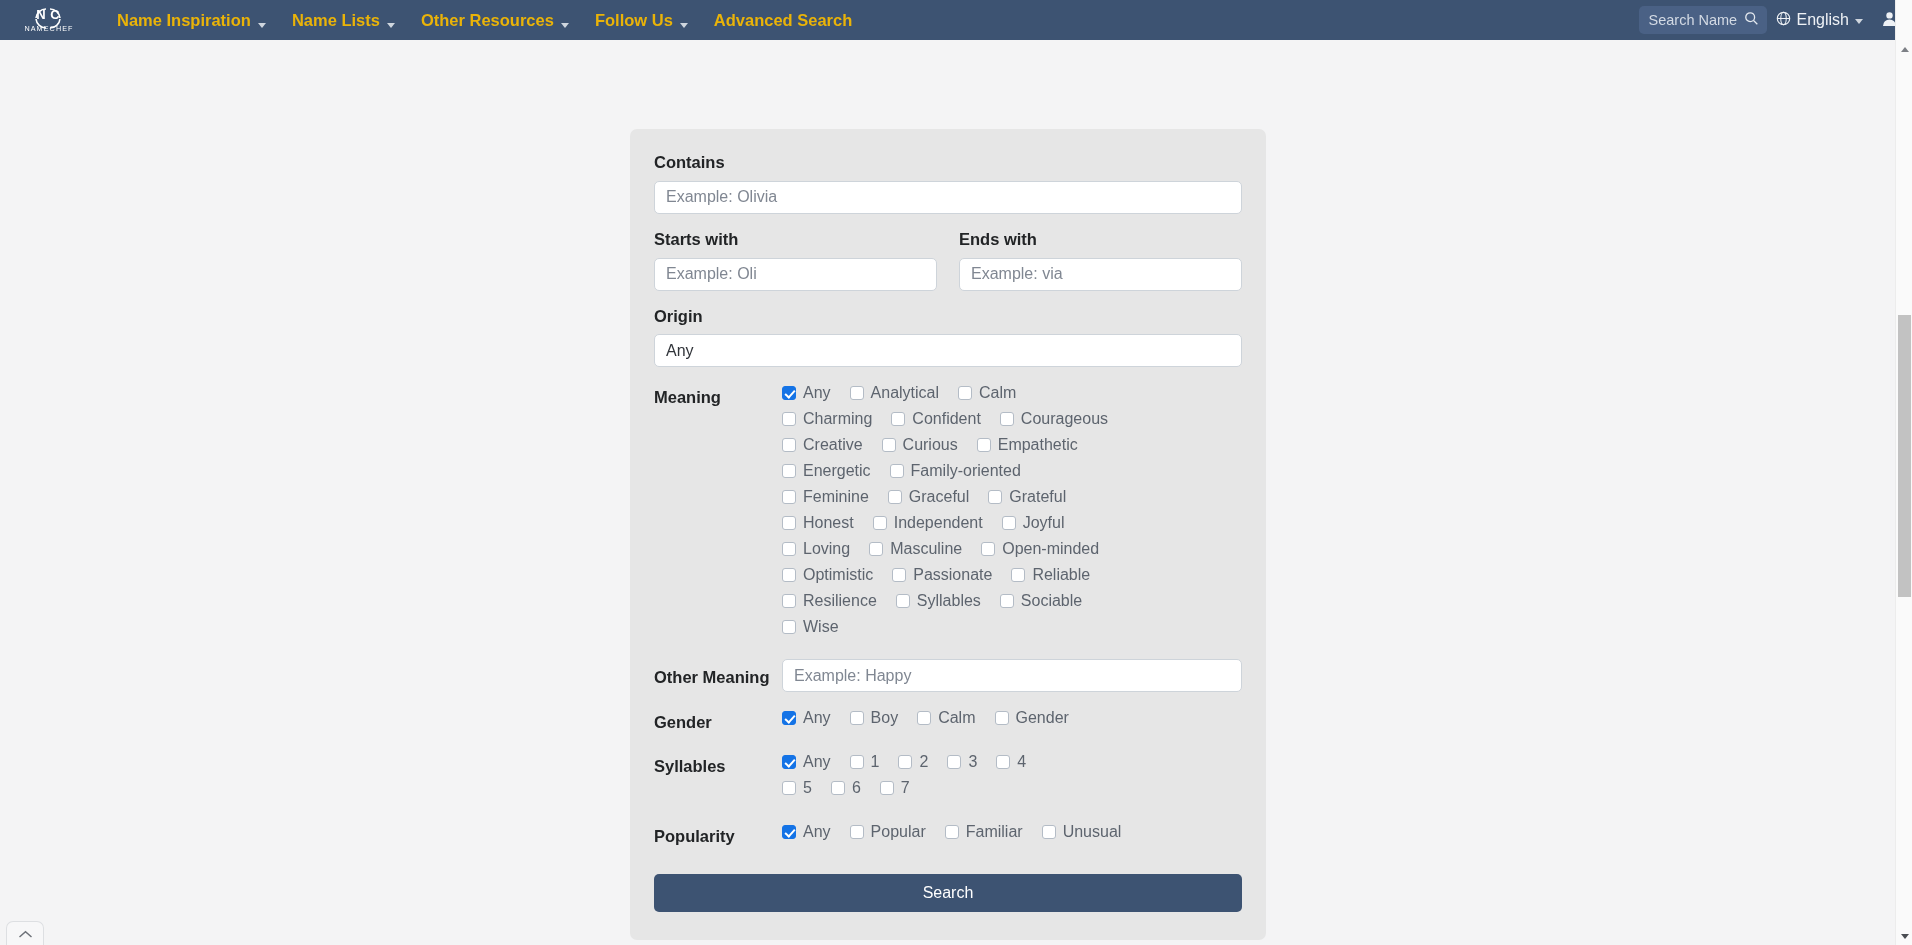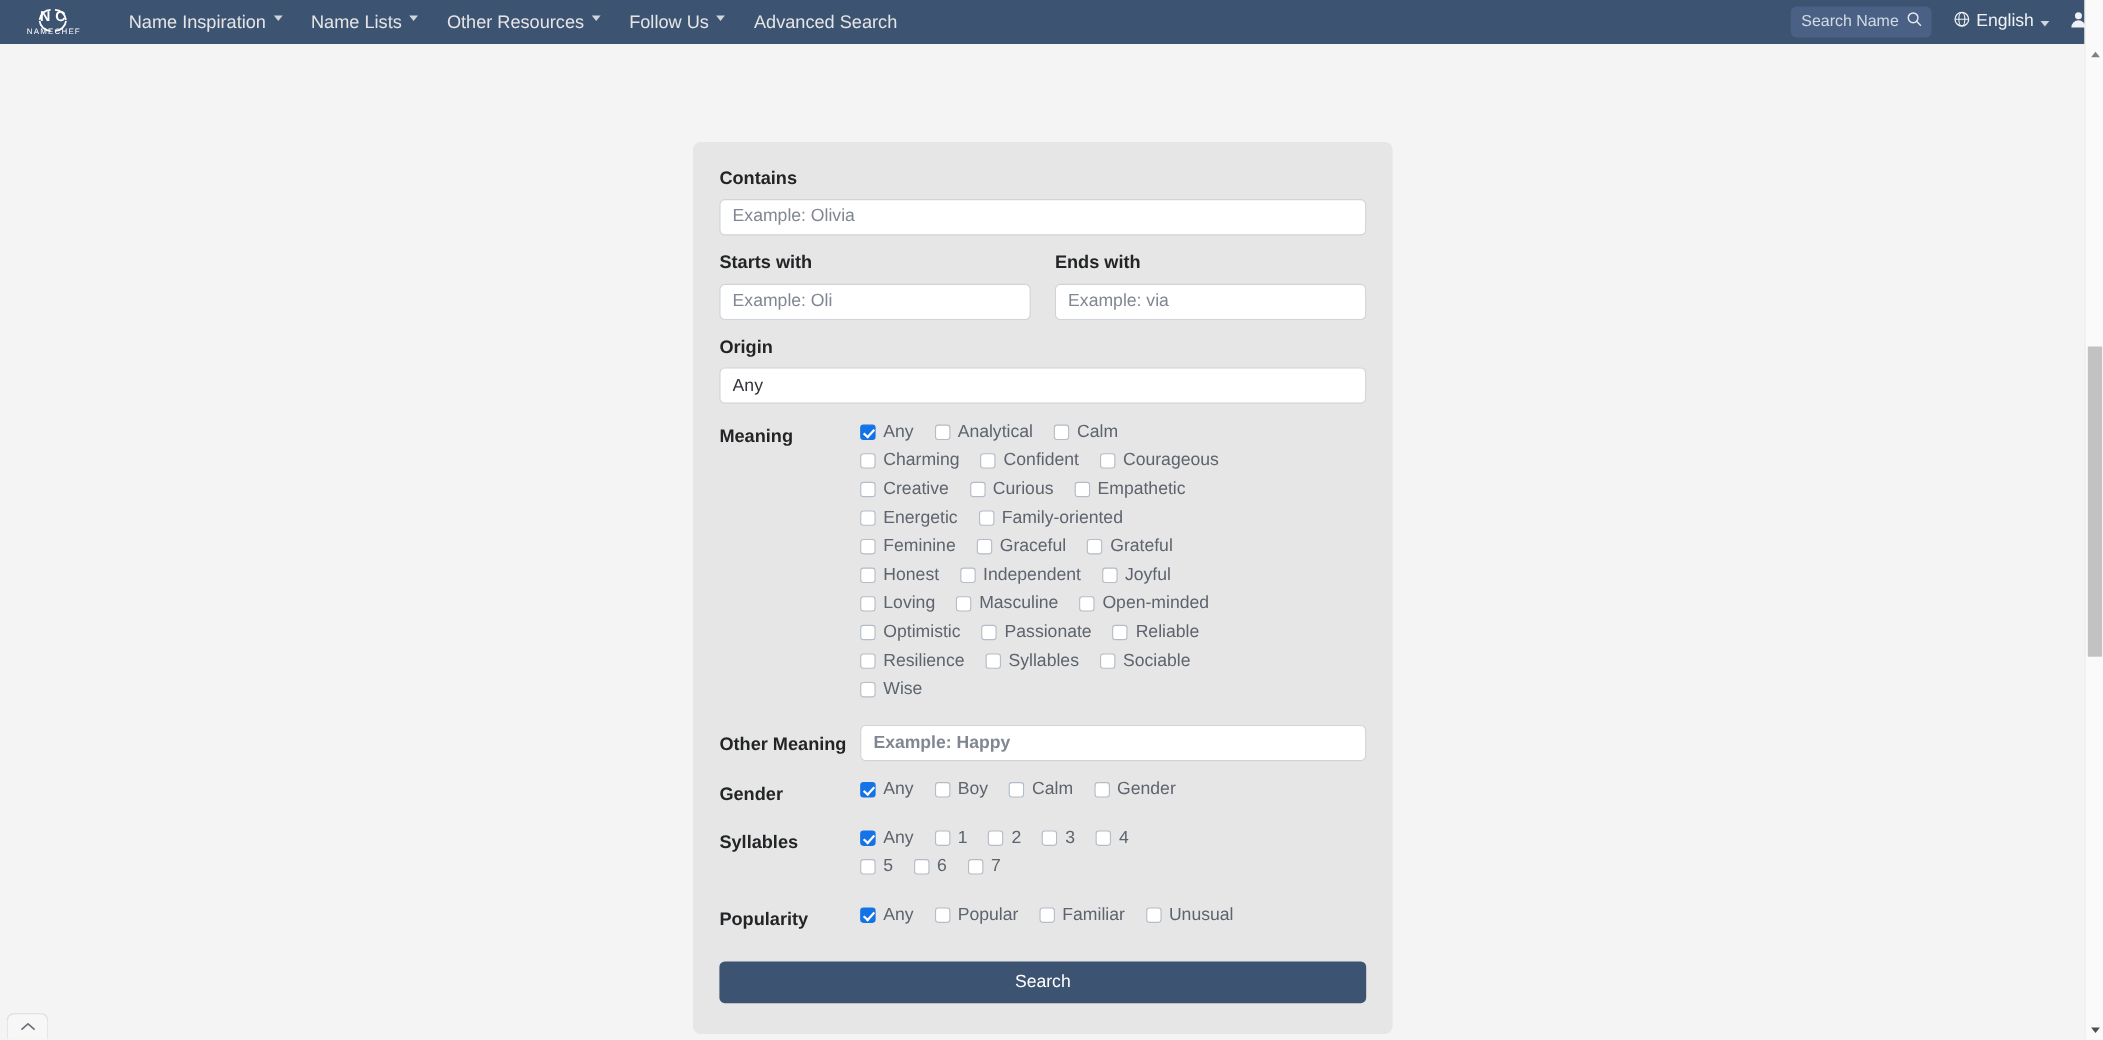--- a/index.html
+++ b/index.html
@@ -26,27 +26,28 @@
     display: flex; align-items: center;
     width: 82px; height: 34px;
     margin-right: 14px;
     flex: 0 0 auto;
     cursor: pointer;
   }
   .brand svg { display:block; }
 
   .nav-links { display: flex; align-items: center; gap: 0; }
   .nav-item {
-    color: #e5e5e5;
+    color: #eab308;
     font-size: 16.5px;
     padding: 6px 13px;
-    display: flex; align-items: flex-start; gap: 7px;
+    display: flex; align-items: flex-end; gap: 7px;
     cursor: pointer;
     white-space: nowrap;
     line-height: 1;
+    font-weight: bold;
   }
   .caret {
     width: 0; height: 0;
     border-left: 4.5px solid transparent;
     border-right: 4.5px solid transparent;
     border-top: 5px solid #cfd6de;
     display: inline-block;
     margin-top: 2px;
   }
 
@@ -54,21 +55,21 @@
     margin-left: auto;
     display: flex; align-items: center; gap: 0;
   }
   .search-box {
     display: flex; align-items: center;
     background: #4a6185;
     border-radius: 5px;
     height: 28px;
     width: 128px;
     padding: 0 8px 0 10px;
-    margin-right: 20px;
+    margin-right: 9px;
   }
   .search-box input {
     background: transparent; border: 0; outline: none;
     color: #ffffff;
     font-size: 14.5px;
     font-family: "Liberation Sans", sans-serif;
     width: 100%;
     padding: 0;
   }
   .search-box input::placeholder { color: #d3dae4; opacity: 1; }
@@ -179,21 +180,21 @@
   .cb span {
     font-size: 16px;
     color: #5d646e;
     line-height: 1;
   }
 
   
   .meaning-row .cb-grid { max-width: 360px; }
 
   .other-meaning-row { align-items: center; margin-top: 14px; }
-  .other-meaning-row .txt-input { margin-top: 0; font-weight: bold; }
+  .other-meaning-row .txt-input { margin-top: 0; }
 
   .search-btn {
     display: block;
     width: 100%;
     margin-top: 24px;
     height: 38px;
     background: #3d5372;
     border: 0;
     border-radius: 5px;
     color: #ffffff;

